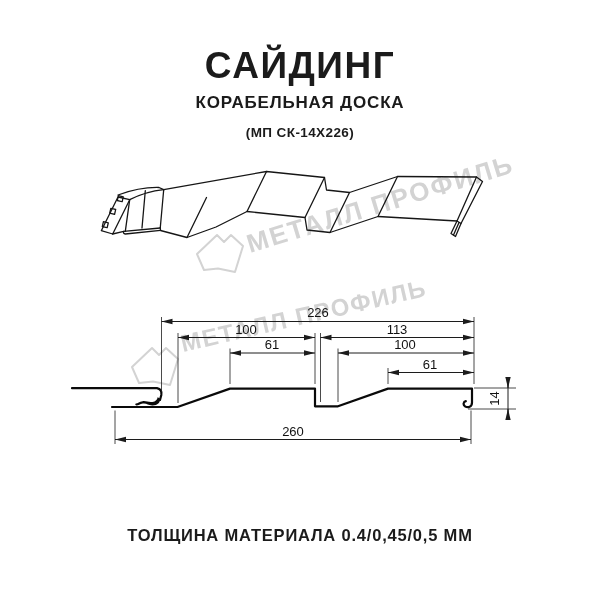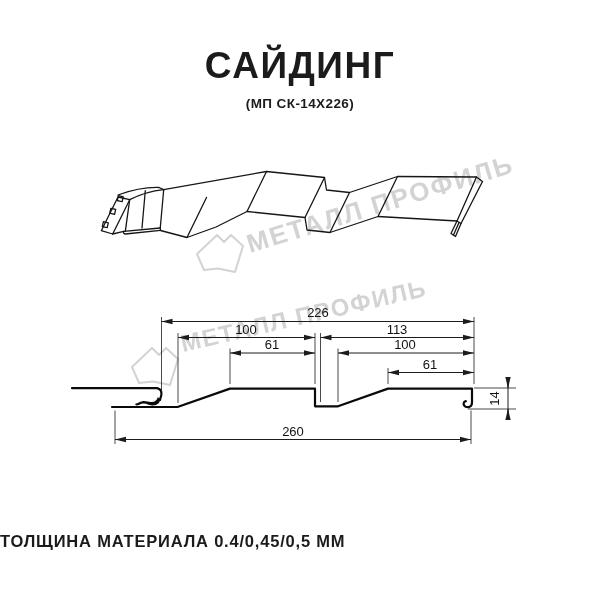--- a/index.html
+++ b/index.html
@@ -4,39 +4,40 @@
 <style>
   html,body{margin:0;padding:0;background:#fff;}
   .page{
     position:relative;width:600px;height:600px;background:#ffffff;overflow:hidden;
     font-family:"Liberation Sans",sans-serif;color:#1b1b1b;
   }
   .header{position:absolute;top:47px;left:0;width:100%;text-align:center;}
   .title{font-size:37px;font-weight:800;letter-spacing:1.5px;line-height:1;}
   .subtitle{font-size:17px;font-weight:700;letter-spacing:.8px;margin-top:9px;}
   .model{font-size:13.5px;font-weight:700;letter-spacing:.4px;margin-top:12px;}
-  .footer{position:absolute;top:526px;left:0;width:100%;
-    font-size:16.5px;font-weight:600;letter-spacing:.8px;margin-top:6px;}
+  .footer{position:absolute;top:526px;left:0;width:100%;text-align:center;
+    font-size:16.5px;font-weight:600;letter-spacing:.8px;}
   svg.scene{position:absolute;left:0;top:0;}
   .wm{stroke:#d3d3d3;stroke-width:2;fill:none;stroke-linejoin:round;}
   .wm-text{font-weight:bold;font-size:26px;letter-spacing:2px;}
   .wm-text2{font-weight:bold;font-size:24px;letter-spacing:1.5px;}
   .ln{stroke:#161616;stroke-width:1.3;fill:none;stroke-linejoin:round;stroke-linecap:round;}
   .prof{stroke:#0a0a0a;stroke-width:2.2;fill:none;stroke-linejoin:round;stroke-linecap:round;}
   .dim{stroke:#1c1c1c;stroke-width:1;fill:none;}
   .ext{stroke:#1c1c1c;stroke-width:.8;fill:none;}
   .dtx{font-size:13px;fill:#111;text-anchor:middle;}
 </style>
 </head>
 <body>
 
 <div class="page">
 
   <div class="header">
     <div class="title">САЙДИНГ</div>
+    <div class="subtitle">КОРАБЕЛЬНАЯ ДОСКА</div>
     <div class="model">(МП СК-14Х226)</div>
   </div>
 
   <svg class="scene" width="600" height="600" viewBox="0 0 600 600">
     <defs>
       <marker id="dim-arrow" orient="auto-start-reverse" markerUnits="userSpaceOnUse" markerWidth="12" markerHeight="8" refX="11" refY="4">
         <path d="M11,4 L0,1.3 L0,6.7 Z" fill="#1c1c1c"></path>
       </marker>
       <path id="mp-logo" d="M2,21 L22,2 L29,9 L36,2 L48,13 L40,39 L23,35.5 L9,37 Z"></path>
     </defs>

